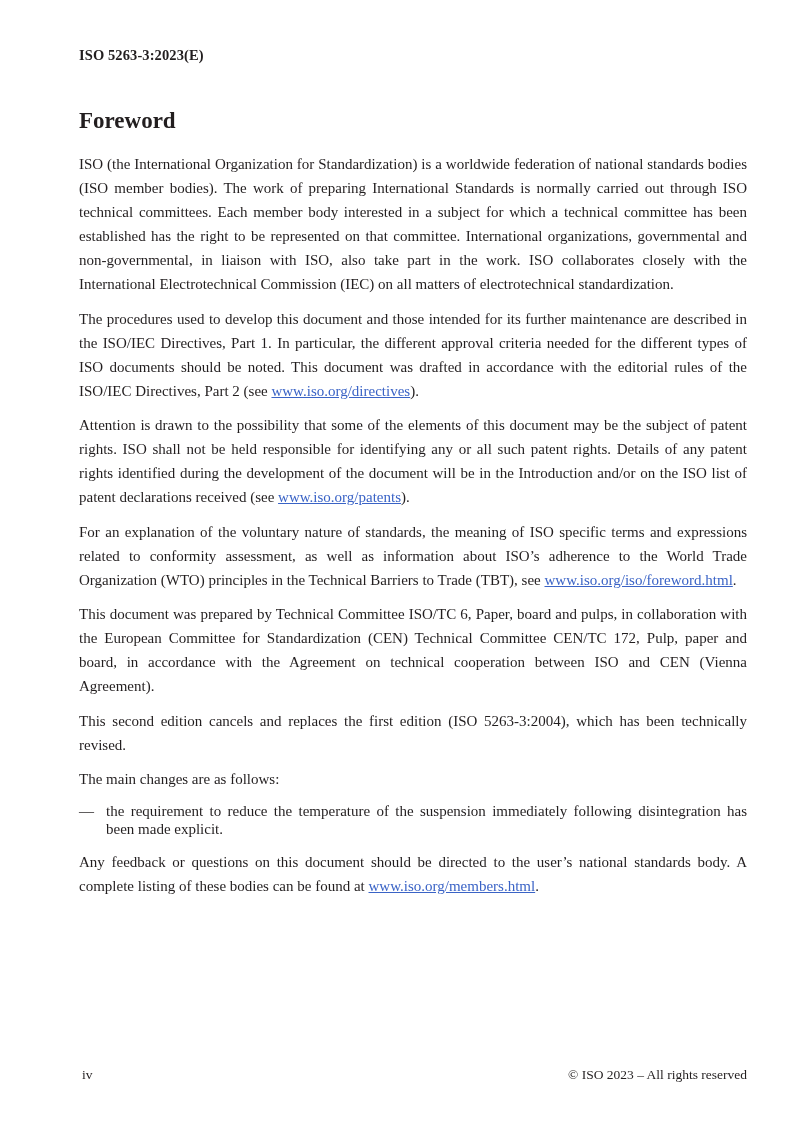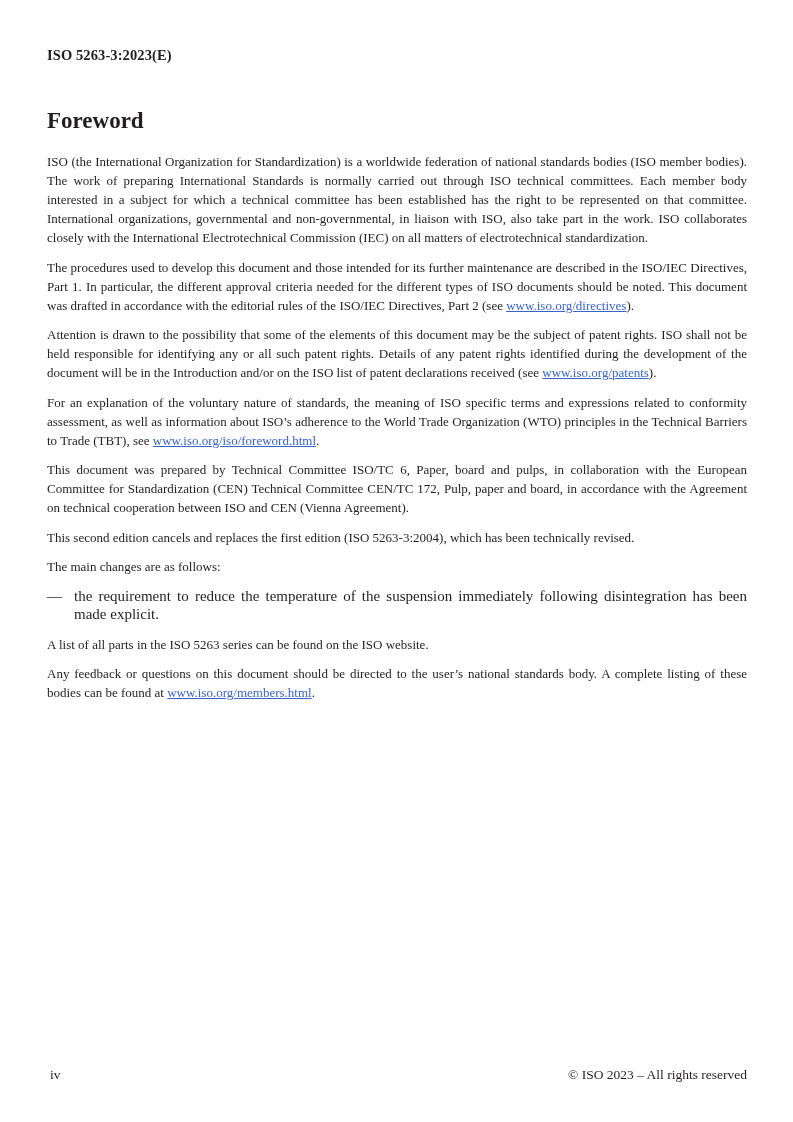--- a/index.html
+++ b/index.html
@@ -13,36 +13,37 @@
     position: relative;
     font-family: "Liberation Serif", serif;
     color: #221e1f;
     overflow: hidden;
   }
   .page {
     position: absolute;
     inset: 0;
     padding: 46px 46px 0 47px;
     box-sizing: border-box;
+    margin-left: 32px;
   }
   .doc-id {
     font-weight: 700;
     font-size: 14.5px;
     line-height: 18px;
     letter-spacing: 0.1px;
   }
   .title {
     font-size: 23px;
     font-weight: 700;
     margin: 44px 0 18px 0;
     line-height: 26px;
   }
   .body-par {
-    font-size: 13px;
-    line-height: 19px;
+    font-size: 15px;
+    line-height: 24px;
     text-align: justify;
     margin: 0 0 10.5px 0;
   }
   .link {
     color: #3a63c6;
     text-decoration: underline;
     cursor: pointer;
   }
   .it {
   }
@@ -107,23 +108,20 @@
 
   <p class="body-par">
     <span>The main changes are as follows:</span>
   </p>
 
   <div class="dash-item">
     <span class="dash">—</span>
     <span class="dash-text">the requirement to reduce the temperature of the suspension immediately following disintegration has been made explicit.</span>
   </div>
 
-  <p class="body-par">
-    <span>A list of all parts in the ISO 5263 series can be found on the ISO website.</span>
-  </p>
 
   <p class="body-par">
     <span>Any feedback or questions on this document should be directed to the user’s national standards body. A complete listing of these bodies can be found at </span><a class="link">www.iso.org/members.html</a><span>.</span>
   </p>
 
   <div class="footer">
     <span>iv</span>
     <span>© ISO 2023 – All rights reserved</span>
   </div>
 

